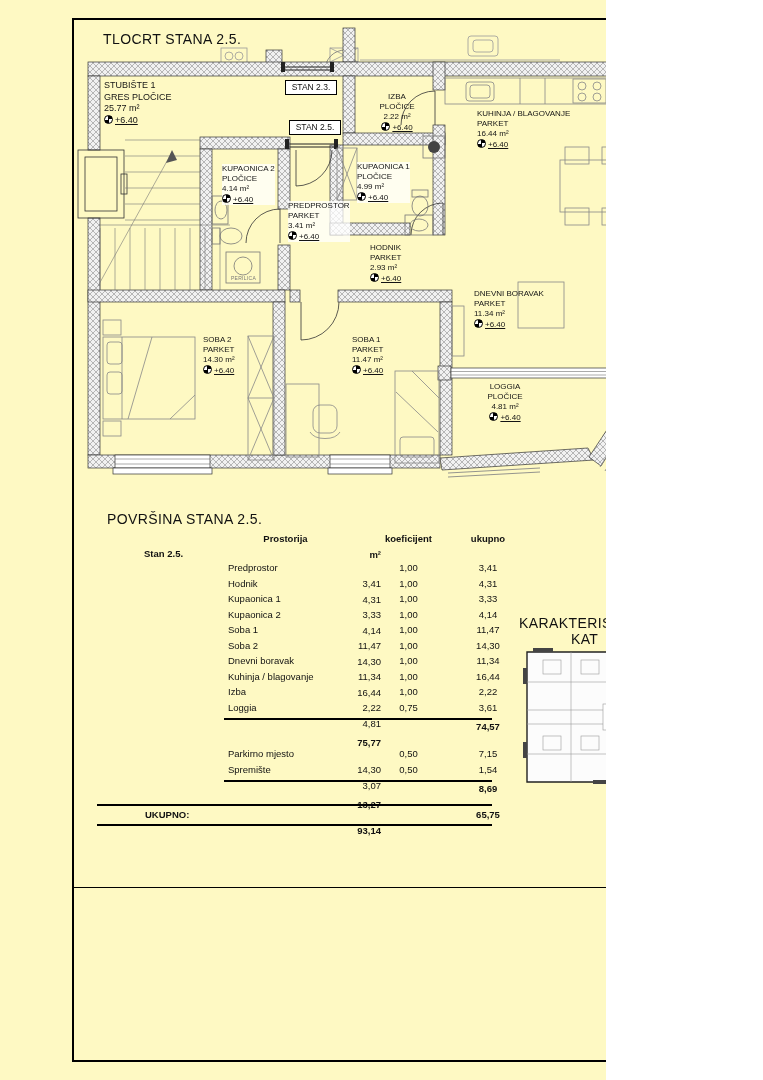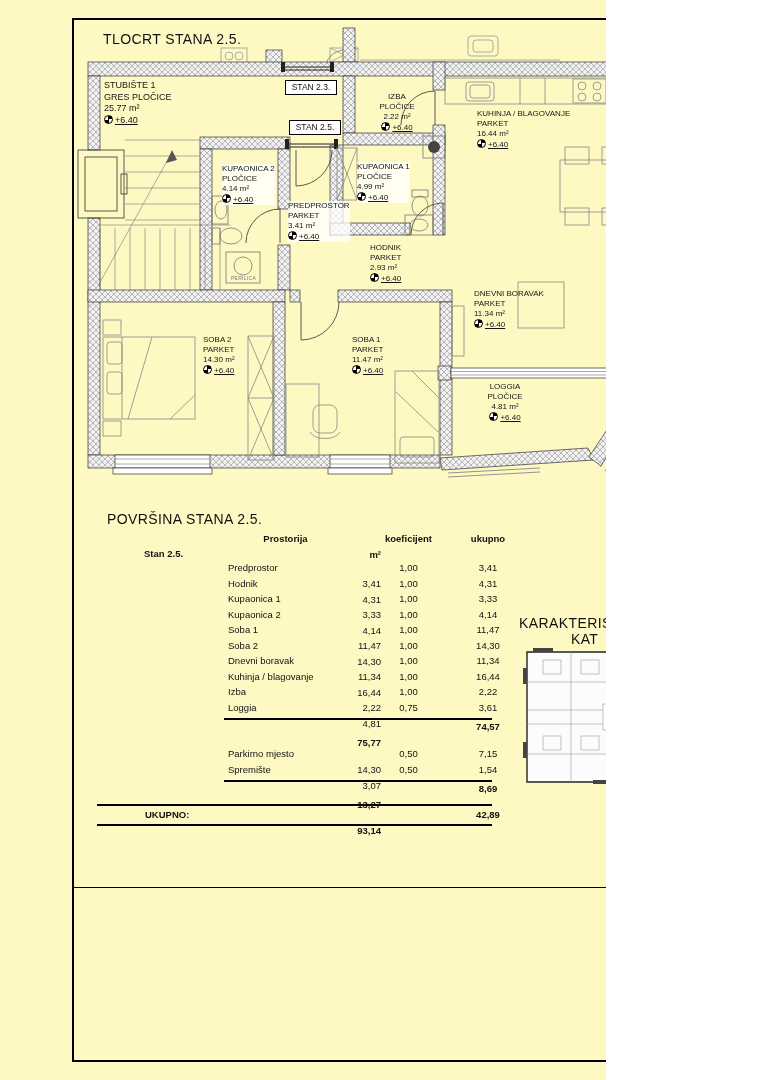--- a/index.html
+++ b/index.html
@@ -444,21 +444,21 @@
     <div class="tline" style="top:270px;"></div>
     <div class="trow b" style="top:273px;">
       <span class="tc tc-m2">13,27</span>
       <span class="tc tc-u">8,69</span>
     </div>
 
     <div class="tline-full" style="top:294px;"></div>
     <div class="trow b" style="top:299px;">
       <span class="tc" style="left:48px;">UKUPNO:</span>
       <span class="tc tc-m2">93,14</span>
-      <span class="tc tc-u">42,89</span>
+      <span class="tc tc-u">65,75</span>
     </div>
     <div class="tline-full" style="top:314px;"></div>
   </div>
 
   <div class="big-title" style="left:519px;top:615px;text-align:center;">KARAKTERISTIČNI KAT</div>
 
   <svg class="keyplan-svg" width="190" height="145" viewBox="0 0 190 145">
     <polygon points="4,6 184,6 184,100 166,136 4,136" fill="#fcfcfc" stroke="#222" stroke-width="1.4"></polygon>
     <polygon points="138,78 184,78 184,100 166,136 102,136 102,110 138,110" fill="#c7c7c7" stroke="#8a8a8a" stroke-width="0.6"></polygon>
     <g stroke="#9a9a9a" stroke-width="0.6" fill="none">

